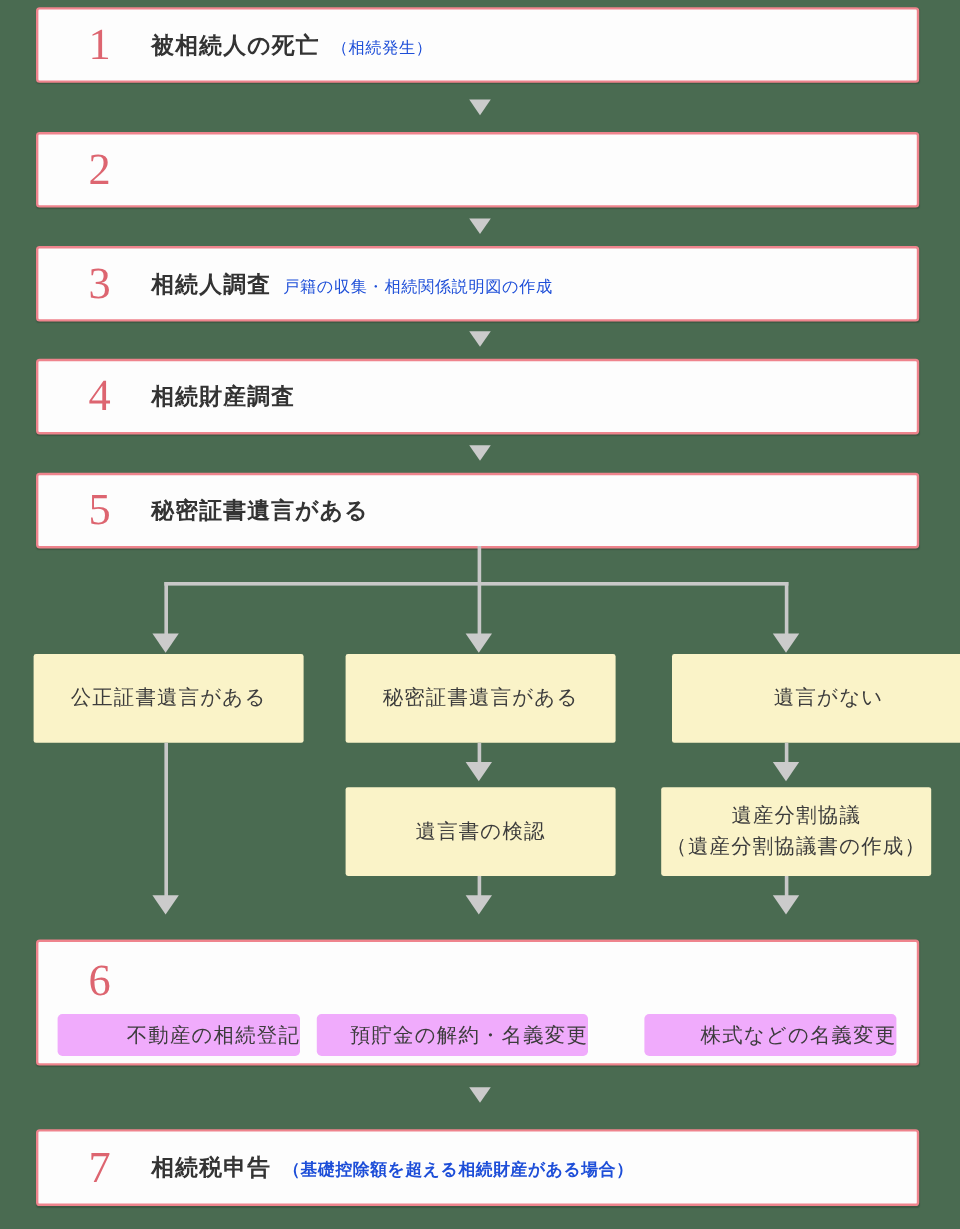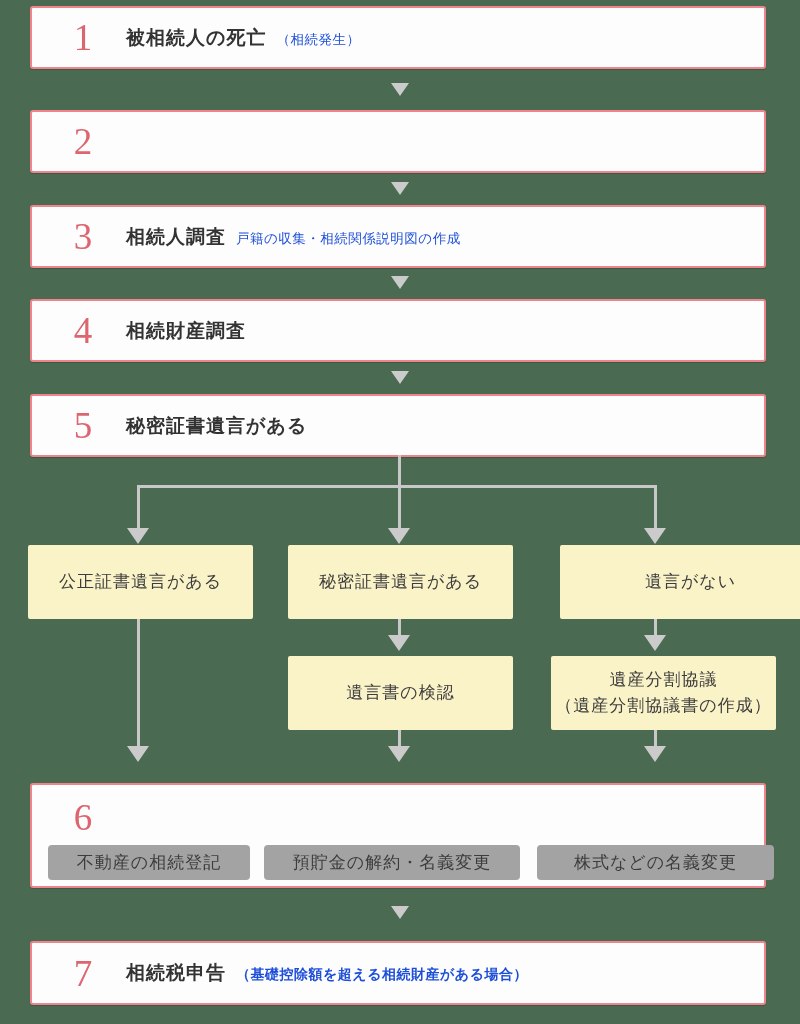--- a/index.html
+++ b/index.html
@@ -55,22 +55,22 @@
     position:absolute;width:225px;height:74px;
     background:#faf3c8;border-radius:2px;
     display:flex;flex-direction:column;justify-content:center;align-items:center;
     font-size:17px;color:#3c3c3c;letter-spacing:1px;line-height:1.55;
     text-align:center;
   }
 
   
   .chip{
     position:absolute;top:60px;height:35px;
-    background:#a3a3a3;border-radius:4px;
-    display:flex;align-items:center;justify-content:center;
+    background:#f0abfc;border-radius:4px;
+    display:flex;align-items:center;justify-content:flex-end;
     font-size:17px;color:#3c3c3c;letter-spacing:1px;
   }
   .step6{display:block;padding:0;}
   .step6-header{display:flex;align-items:center;padding-left:30px;margin-top:14px;}
 </style>
 </head>
 <body>
 
 <div class="canvas">
 
@@ -155,24 +155,24 @@
   <div class="line" style="left:654px;top:730px;width:3px;height:17px;"></div>
   <div class="head" style="left:644px;top:746px;"></div>
 
   <div class="step-box step6" style="top:783px;height:105px;">
     <div class="step6-header">
       <span class="step-num">6</span>
     </div>
     <div class="chip" style="left:16px;width:202px;">
       <span>不動産の相続登記</span>
     </div>
-    <div class="chip" style="left:232px;width:256px;">
+    <div class="chip" style="left:232px;width:226px;">
       <span>預貯金の解約・名義変更</span>
     </div>
-    <div class="chip" style="left:505px;width:237px;">
+    <div class="chip" style="left:505px;width:210px;">
       <span>株式などの名義変更</span>
     </div>
   </div>
 
   <div class="tri" style="left:391px;top:906px;"></div>
 
   <div class="step-box" style="top:941px;height:64px;">
     <span class="step-num">7</span>
     <span class="step-text">
       <span class="step-title">相続税申告</span>

